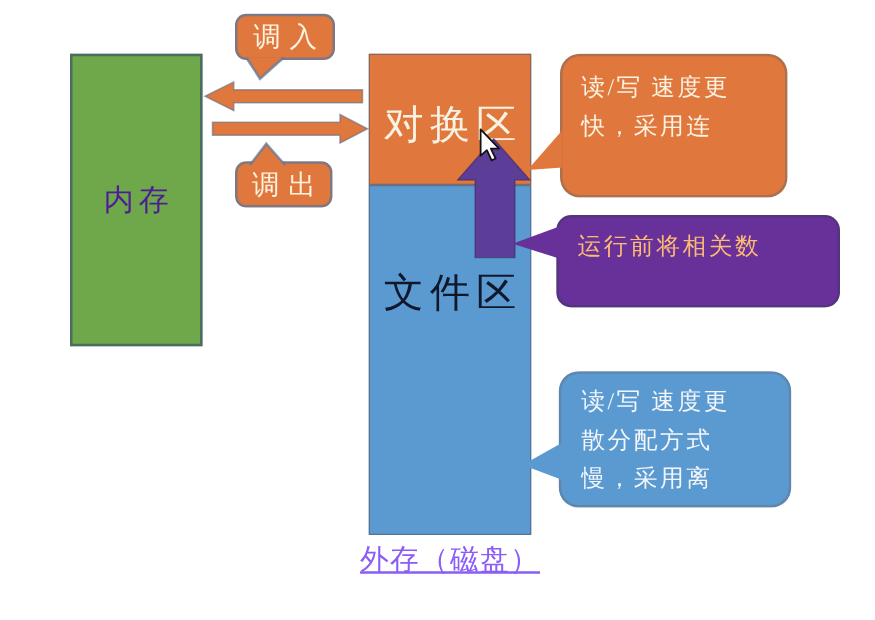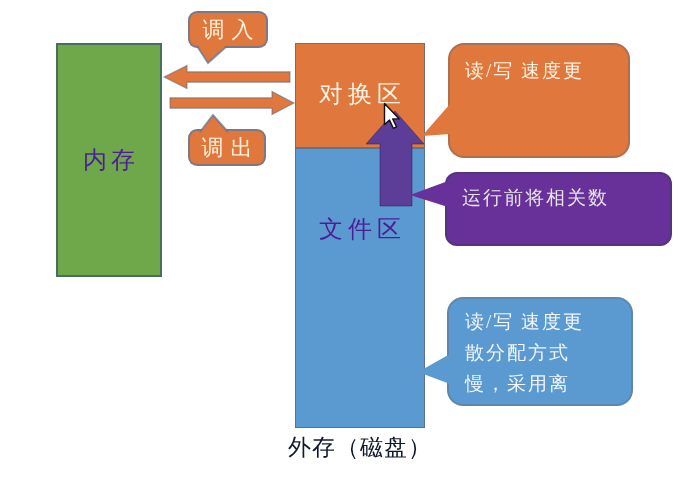--- a/index.html
+++ b/index.html
@@ -29,29 +29,29 @@
     box-sizing:border-box;
   }
   .file-area {
     left:295px; top:148px; width:130px; height:280px;
     background:var(--blue,#5B9AD0);
     border:1.5px solid rgba(88,100,120,0.7);
     box-sizing:border-box;
   }
   .area-label {
     position:absolute; left:0; width:100%; text-align:center;
-    color:#f7f2e2; font-size:24px; letter-spacing:5px; padding-left:5px;
+    color:#f7f2e2; font-size:32px; letter-spacing:5px; padding-left:5px;
     box-sizing:border-box;
   }
   .swap-area .area-label { top:34px; }
-  .file-area .area-label { top:64px; color:#4c1d95; }
+  .file-area .area-label { top:64px; color:#0f172a; }
 
   .disk-caption {
     left:280px; top:432px; width:160px; text-align:center;
-    color:#0f172a; font-size:23px; letter-spacing:1px;
+    color:#8b5cf6; font-size:23px; letter-spacing:1px;text-decoration:underline;
   }
 
   
   .flow-bubble {
     background:var(--orange,#E0773C);
     border:2px solid rgba(95,120,155,0.75);
     border-radius:9px; box-sizing:border-box;
     display:flex; align-items:center; justify-content:center;
     color:#fbf2e0; font-size:22px; letter-spacing:7px; padding-left:7px;
   }
@@ -67,21 +67,21 @@
     left:448px; top:43px; width:182px; height:115px;
     background:var(--orange,#E0773C);
     border:2px solid rgba(110,105,100,0.45);
     border-radius:16px; padding:10px 0 0 15px; line-height:31px;
   }
   .callout-copy {
     left:445px; top:172px; width:227px; height:74px;
     background:var(--purple-bubble,#68319A);
     border:2px solid rgba(70,55,110,0.6);
     border-radius:12px; padding:10px 0 0 15px; line-height:27px;
-    color:#e5e5e5;
+    color:#fdba74;
   }
   .callout-file {
     left:447px; top:297px; width:186px; height:109px;
     background:var(--blue,#5B9AD0);
     border:2px solid rgba(100,115,140,0.5);
     border-radius:16px; padding:7px 0 0 16px; line-height:31px;
     color:#f2f6fb;
   }
   .callout .line { white-space:nowrap; }
 
@@ -110,20 +110,21 @@
 
   <div class="abs flow-bubble flow-in">
     <span>调入</span>
   </div>
   <div class="abs flow-bubble flow-out">
     <span>调出</span>
   </div>
 
   <div class="abs callout callout-swap">
     <div class="line">读/写 速度更</div>
+    <div class="line">快，采用连</div>
   </div>
 
   <div class="abs callout callout-copy">
     <div class="line">运行前将相关数</div>
   </div>
 
   <div class="abs callout callout-file">
     <div class="line">读/写 速度更</div>
     <div class="line">散分配方式</div>
     <div class="line">慢，采用离</div>

